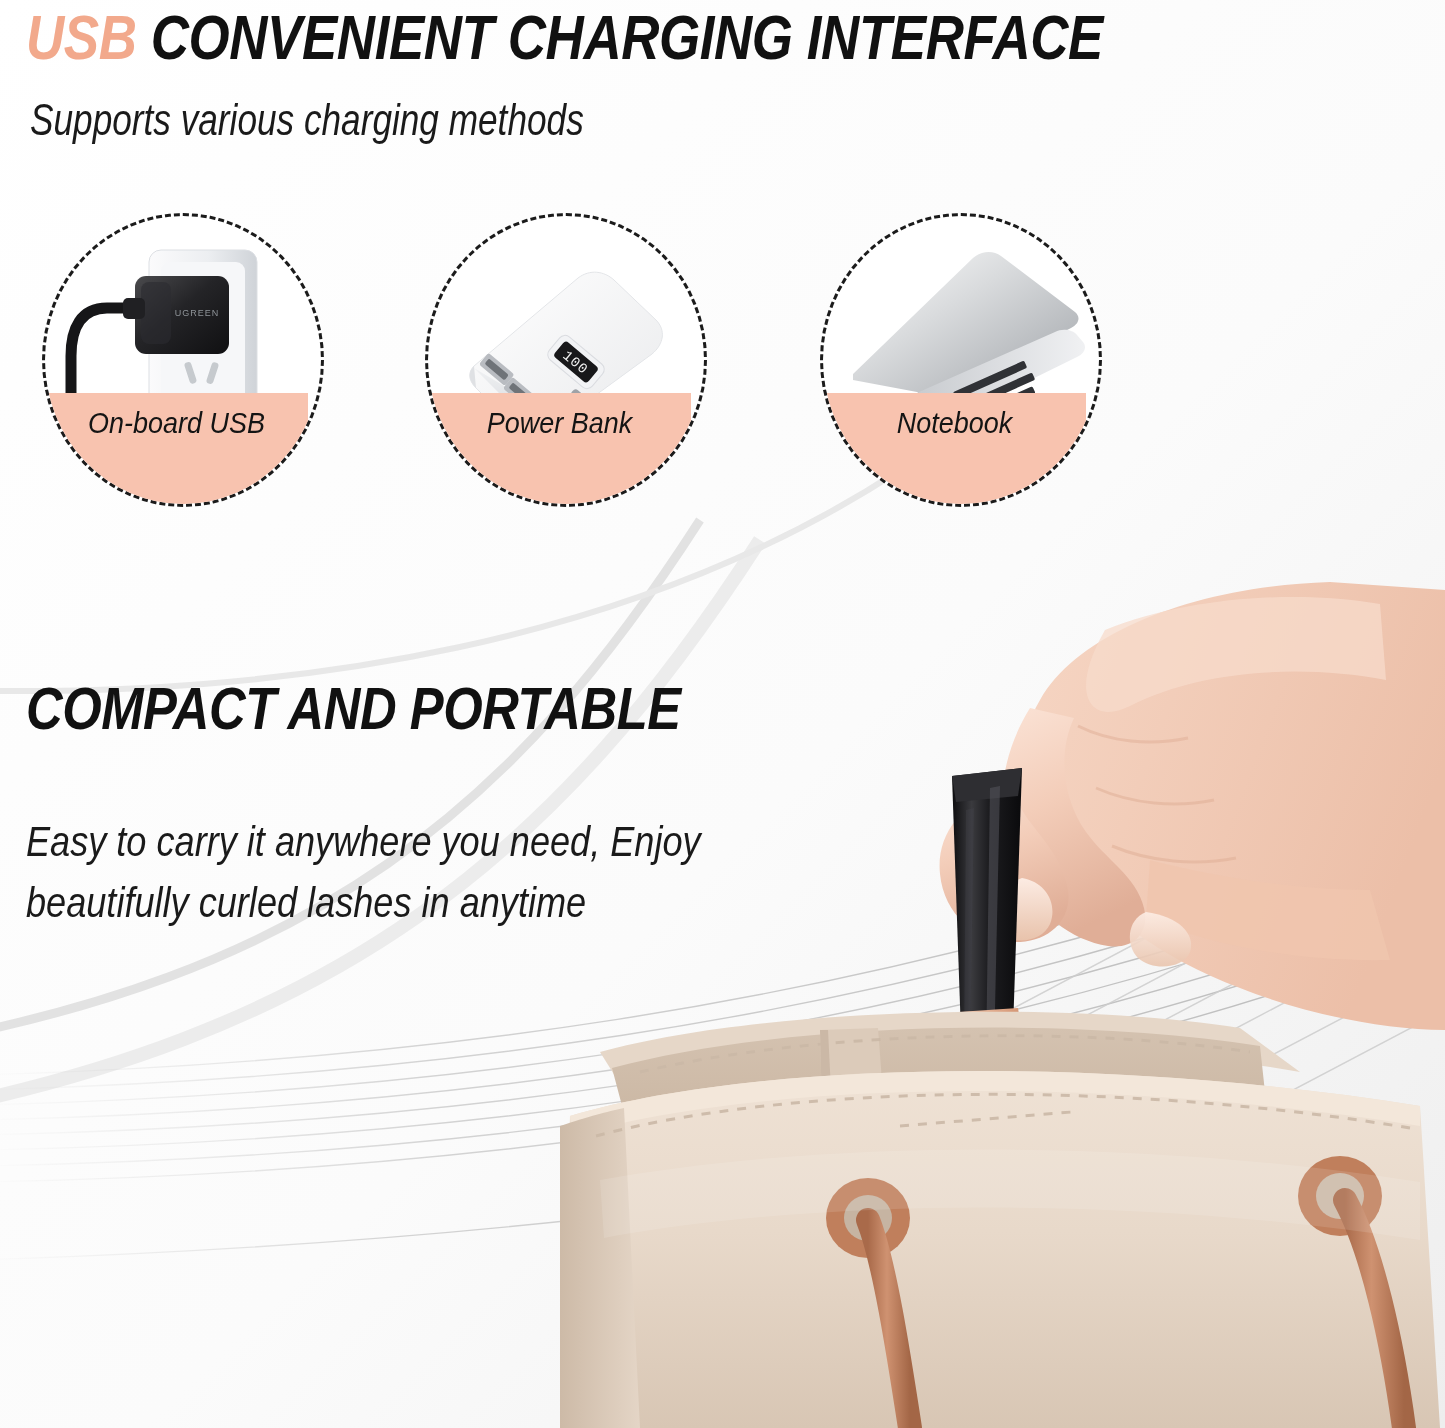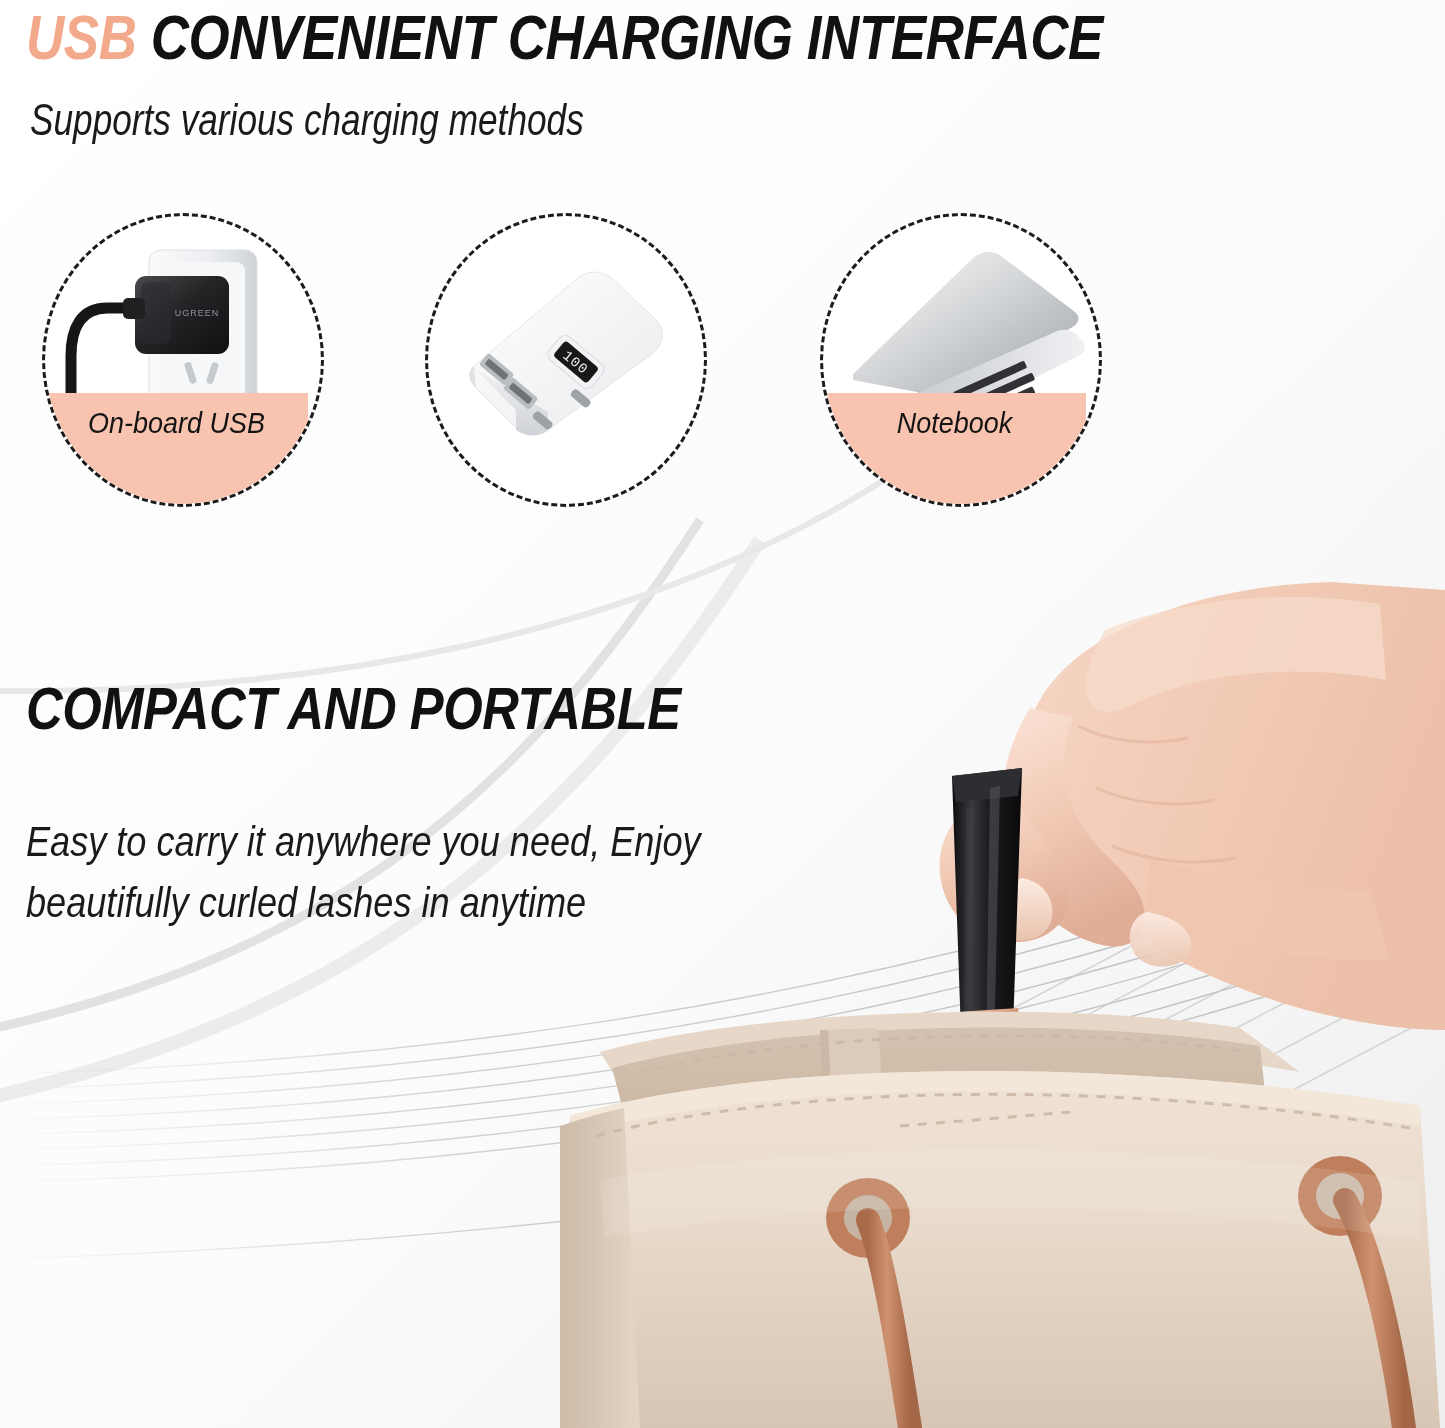--- a/index.html
+++ b/index.html
@@ -195,20 +195,23 @@
 
         <rect x="104" y="200" width="22" height="9" rx="4" fill="#9ea2a7" transform="rotate(40 115 204)"></rect>
         <rect x="142" y="178" width="22" height="9" rx="4" fill="#9ea2a7" transform="rotate(40 153 182)"></rect>
 
         <g transform="rotate(40 148 146)">
           <rect x="120" y="131" width="56" height="30" rx="7" fill="#f2f3f5" stroke="#dadce0"></rect>
           <rect x="126" y="136" width="44" height="20" rx="4" fill="#18181a"></rect>
           <text x="148" y="151" font-family="Liberation Mono, monospace" font-size="14" fill="#f2f2f2" text-anchor="middle" letter-spacing="1">100</text>
         </g>
       </svg>
+      <div class="band">
+        <div class="band-label">Power Bank</div>
+      </div>
     </div>
 
     <div class="circle c3">
       <svg class="photo" viewBox="0 0 276 288">
         <defs>
           <linearGradient id="lid" x1="0" y1="0" x2="1" y2="1">
             <stop offset="0%" stop-color="#fdfdfd"></stop>
               <stop offset="40%" stop-color="#d9dbdd"></stop>
             <stop offset="100%" stop-color="#9fa3a8"></stop>
           </linearGradient>

